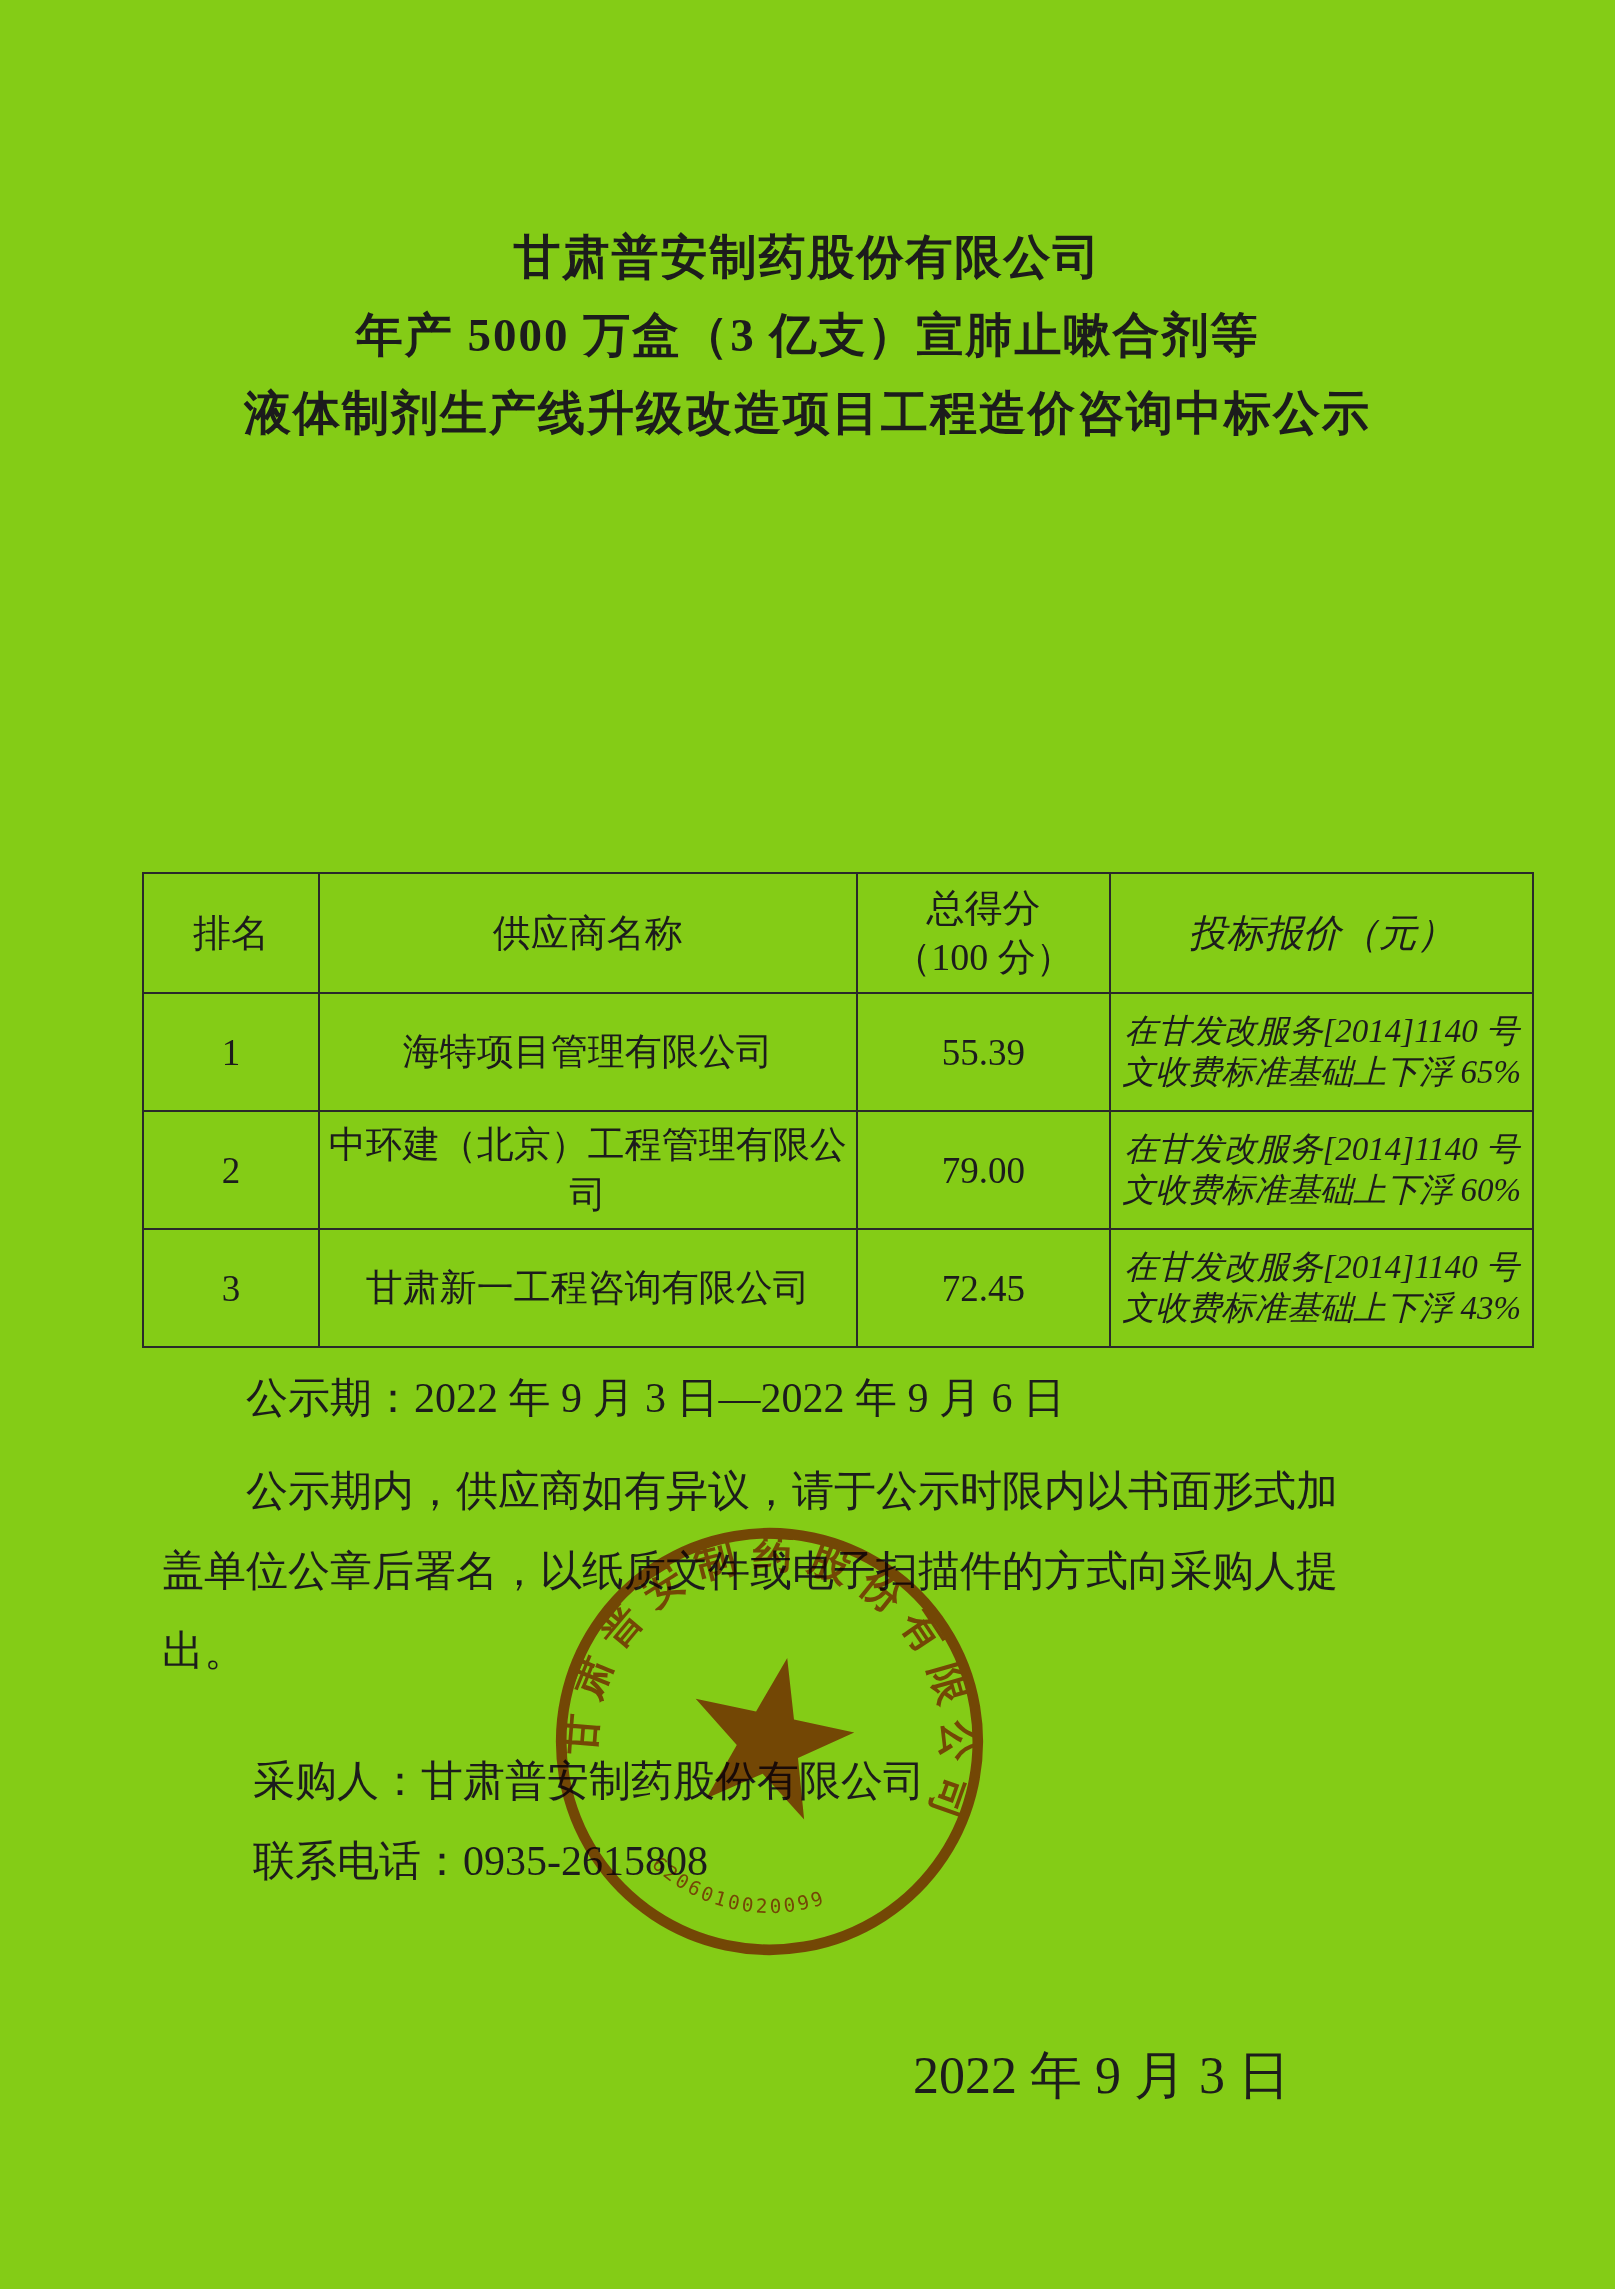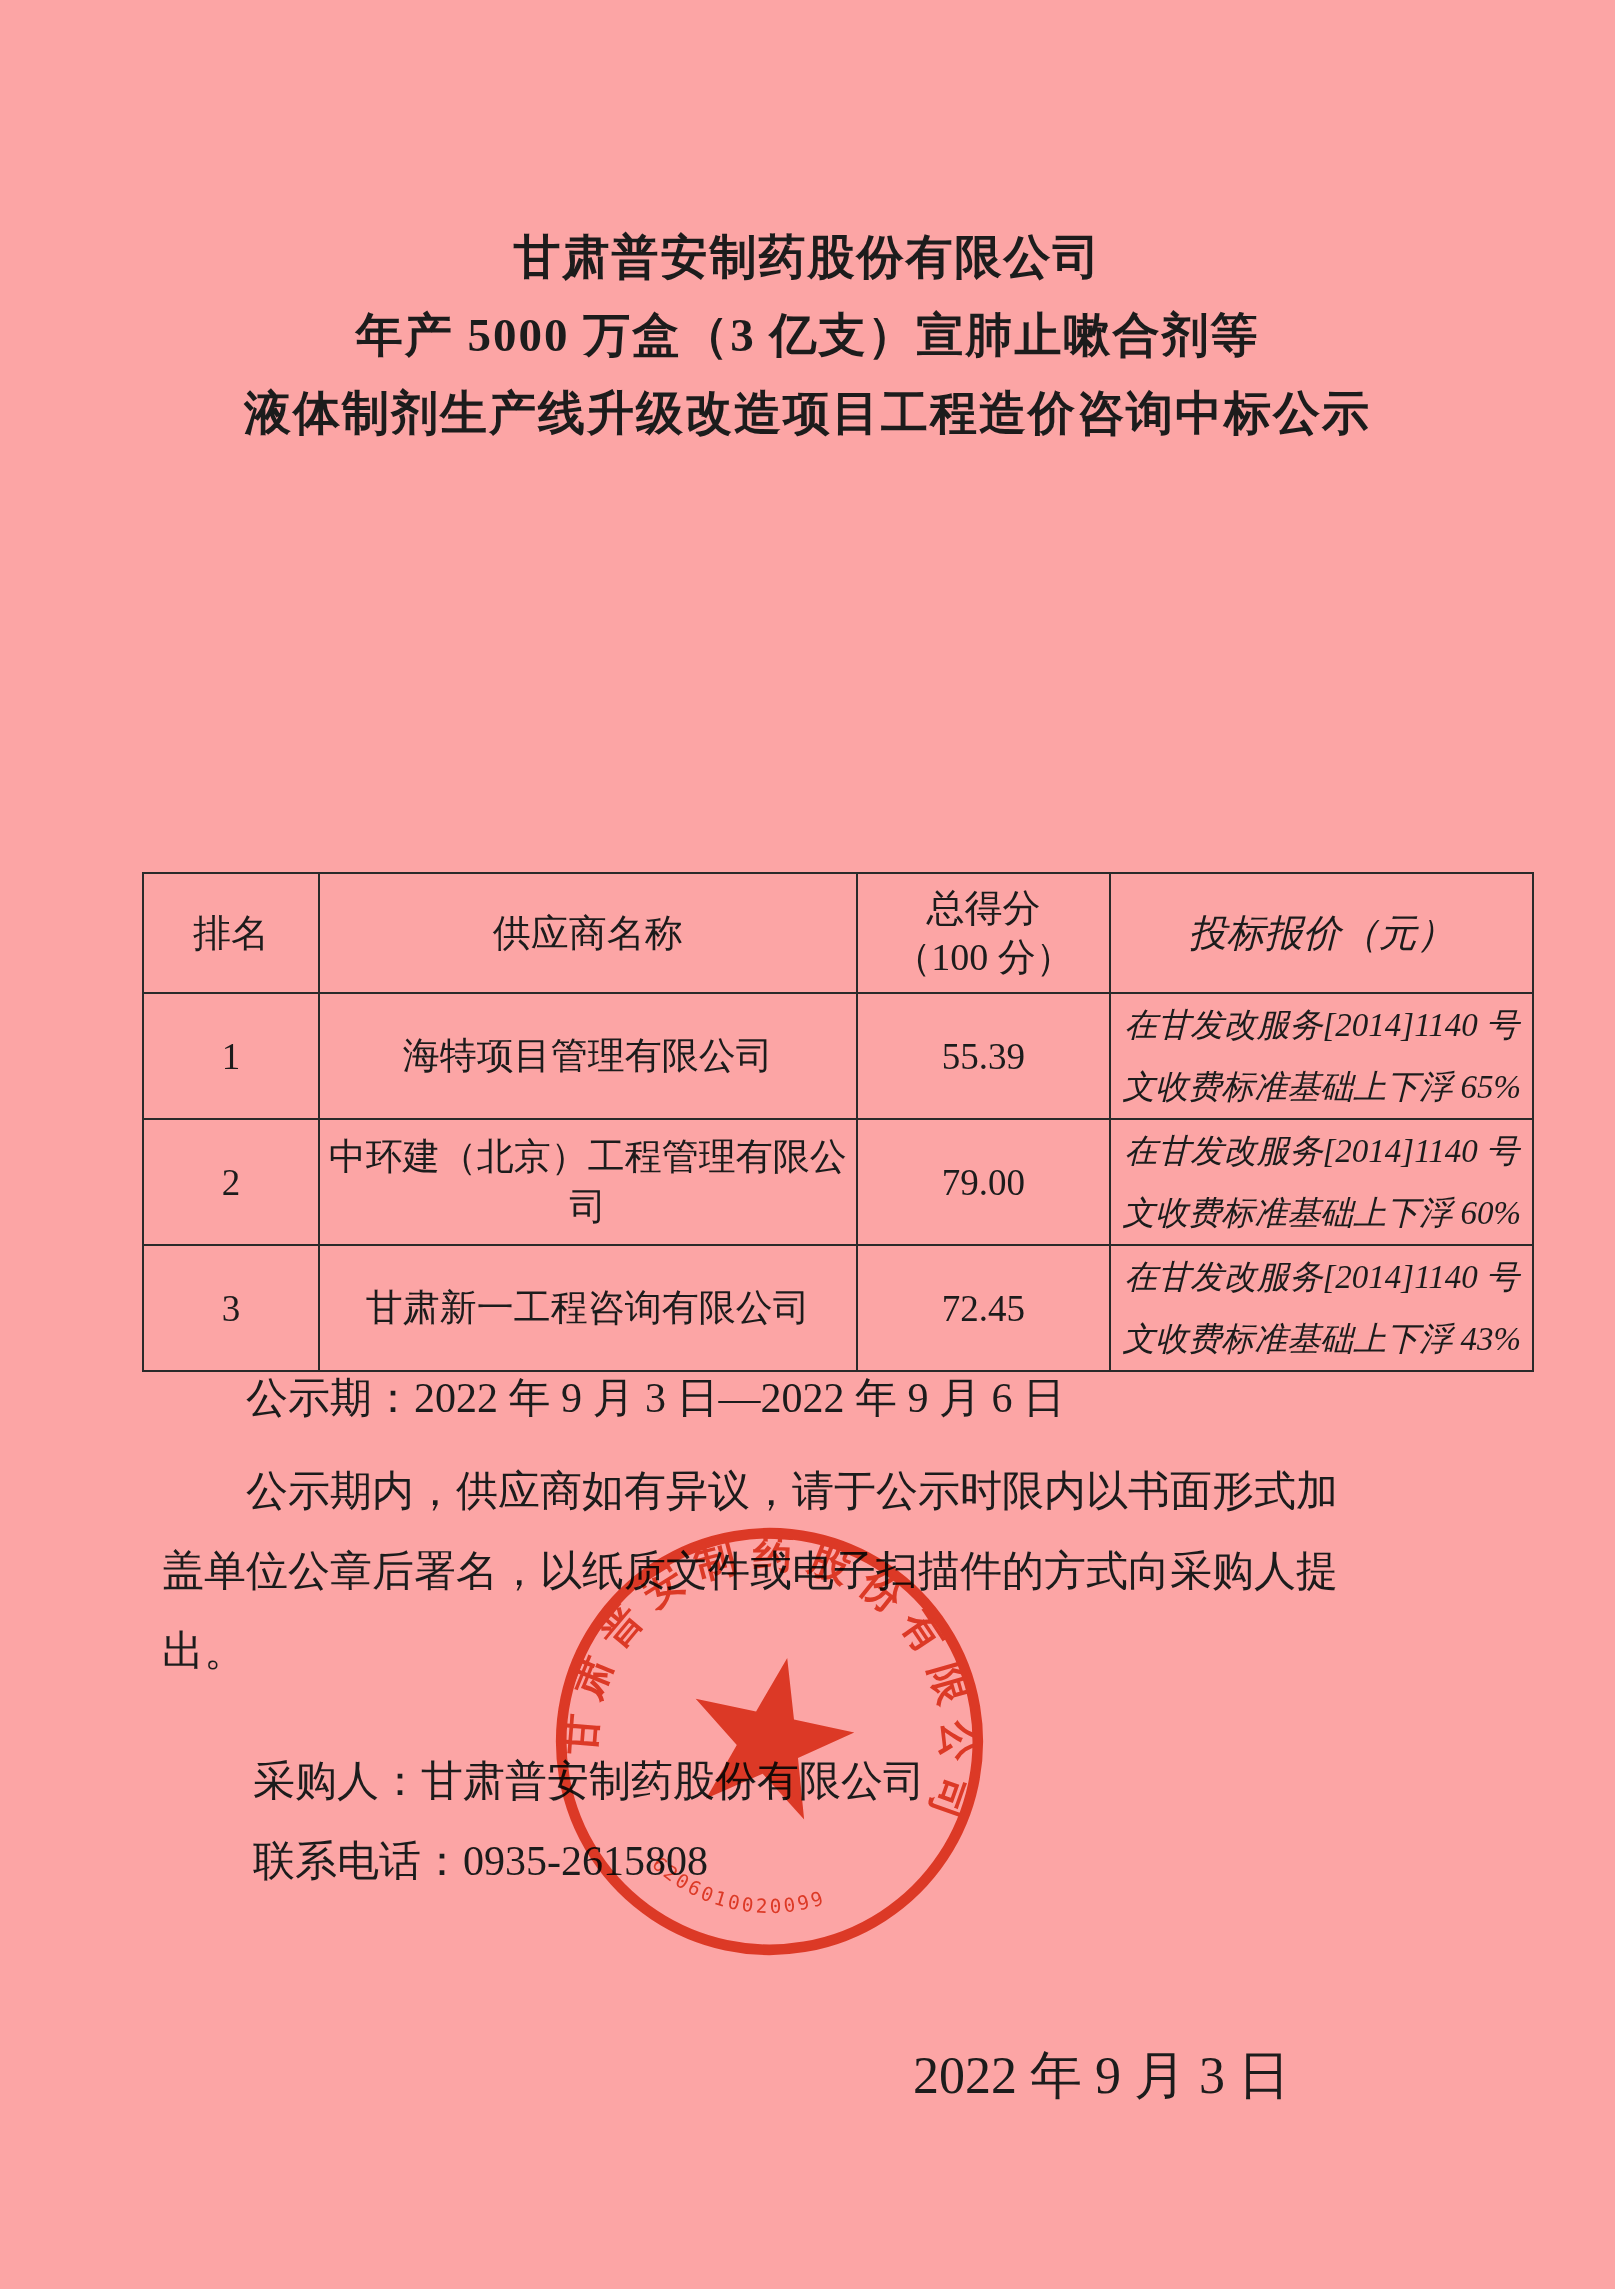--- a/index.html
+++ b/index.html
@@ -1,20 +1,20 @@
 <!DOCTYPE html>
 <html><head>
 <meta charset="utf-8">
 <style>
   html,body { margin:0; padding:0; background:#e8e8e8; }
   .page {
     position:relative;
     width:1615px; height:2290px;
     margin:0 auto;
-    background:#fca5a5;
+    background:#84cc16;
     font-family:"Liberation Serif","DejaVu Serif",serif;
     color:#1c1c1c;
     overflow:hidden;
   }
   .title-block {
     position:absolute; top:218px; left:0; width:100%;
     text-align:center; font-weight:bold;
     font-size:47px; line-height:78px;
     letter-spacing:2px;
   }
@@ -38,21 +38,21 @@
     overflow:hidden;
   }
   .rank-table tr.hdr   { height:120px; }
   .rank-table tr.body  { height:118px; }
   .col-rank  { width:162px; font-size:37px; }
   .col-supp  { width:524px; font-size:37px; }
   .col-score { width:240px; font-size:37px; }
   .col-bid   { width:409px; font-size:33px;font-style:italic; }
   .hdr th { font-size:38px; }
   .hdr .pre, td.pre { white-space:pre-line; line-height:49px; }
-  td.col-bid { white-space:pre-line; line-height:62px; }
+  td.col-bid { white-space:pre-line; line-height:41px; }
   .period {
     position:absolute; left:246px; top:1370px;
     font-size:42px; white-space:nowrap;text-align:right;
   }
   .objection {
     position:absolute; left:162px; top:1451px; width:1321px;
     font-size:42px; line-height:80px;
     text-indent:84px;
     white-space:pre-line;
   }

